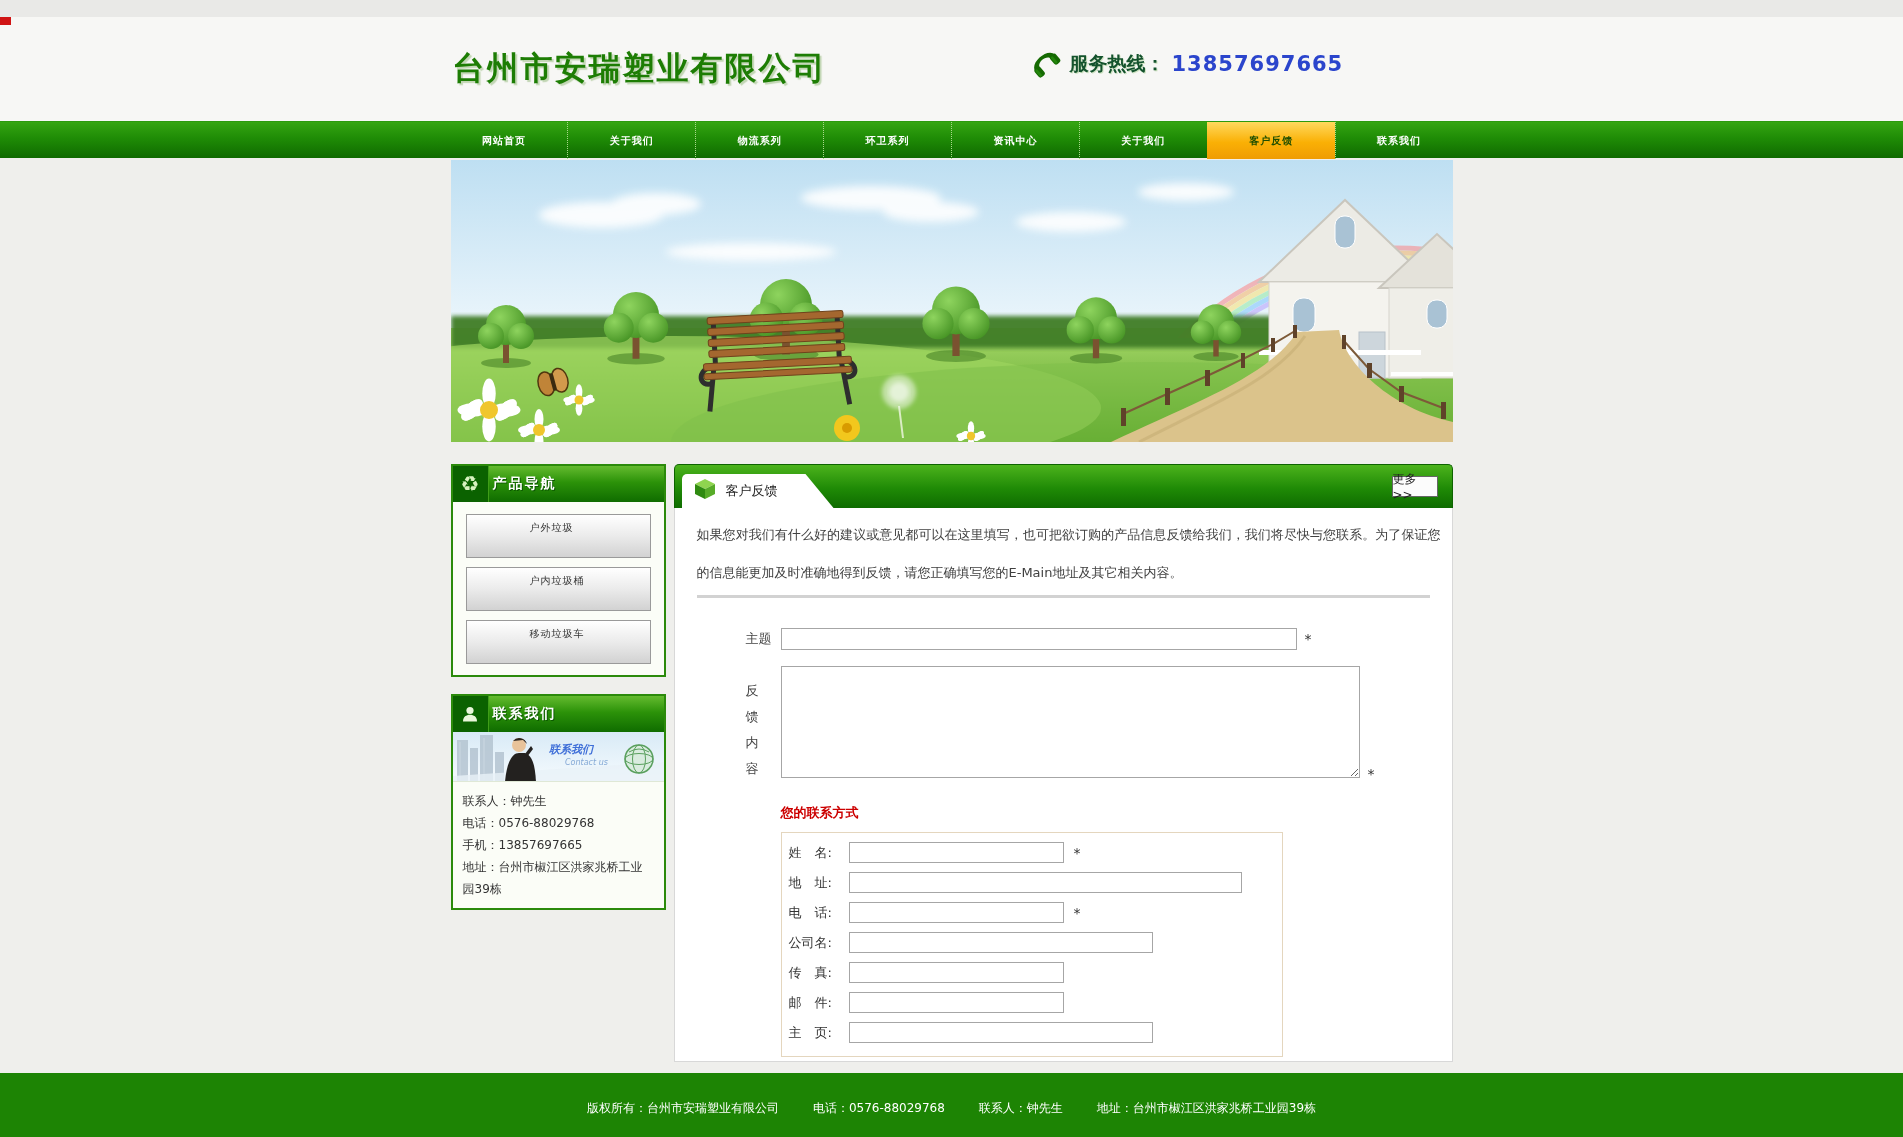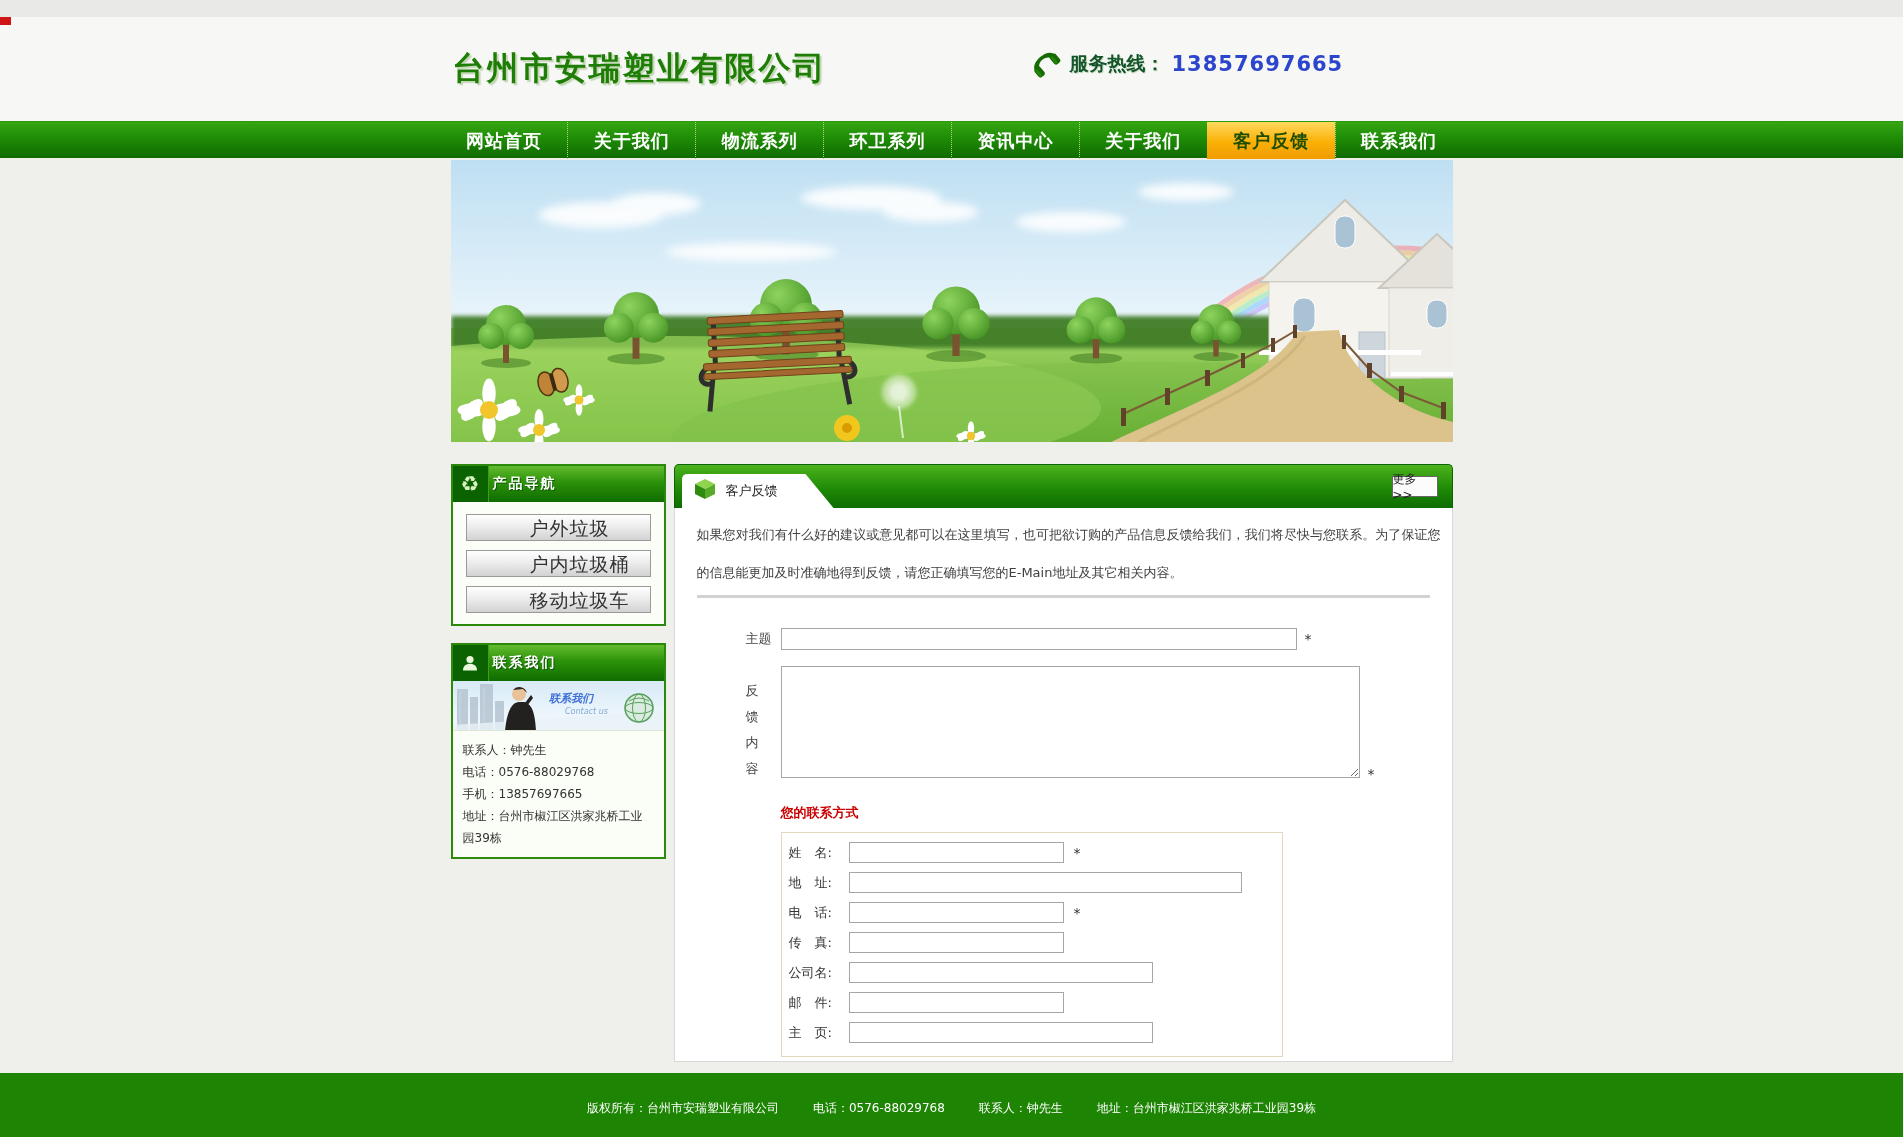--- a/index.html
+++ b/index.html
@@ -14,41 +14,41 @@
   .topbar-inner { position:relative; width:1002px; height:104px; margin:0 auto; }
   .company-title { position:absolute; left:2px; top:30px; font-size:32px; font-weight:bold; color:#1d7d04; letter-spacing:2px; text-shadow:2px 2px 1px #c2d6b4; white-space:nowrap; }
   .hotline { position:absolute; left:578px; top:30px; display:flex; align-items:center; gap:7px; }
   .hotline svg { display:block; }
   .hotline-label { font-size:19px; font-weight:bold; color:#14532d; text-shadow:1px 1px 0 #cfe3c2; white-space:nowrap; }
   .hotline-number { font-size:21px; font-weight:bold; color:#2b45cc; letter-spacing:1px; }
 
   
   .mainnav { height:37px; background:linear-gradient(180deg,#35a512 0%,#1f8c06 45%,#0f6a00 100%); border-top:1px solid #2c9a0e; }
   .mainnav ul { list-style:none; display:flex; width:1022px; height:37px; margin:0 auto; }
-  .mainnav li { flex:1; display:flex; align-items:center; justify-content:center; color:#ffffff; font-size:18px; font-weight:bold; cursor:pointer; letter-spacing:1px; }
+  .mainnav li { flex:1; display:flex; align-items:center; justify-content:center; color:#ffffff; font-size:10px; font-weight:bold; cursor:pointer; letter-spacing:1px; }
   .mainnav li + li { border-left:1px dotted #a9d98b; }
   .mainnav li.active { background:linear-gradient(180deg,#ffd95e 0%,#fab005 55%,#ef9c03 100%); color:#1d4d00; border-left-color:transparent; }
 
   
   .content-col { width:1002px; margin:0 auto; }
   .banner { margin-top:2px; width:1002px; height:282px; overflow:hidden; background:#cfe7f4; }
   .banner svg { display:block; }
 
   .columns { display:flex; gap:8px; margin-top:22px; align-items:flex-start; }
 
   
   .sidebar { width:215px; flex:none; }
   .side-box { border:2px solid #2b8a0b; background:#fbfdf7; }
   .side-box + .side-box { margin-top:17px; }
   .side-head { position:relative; height:36px; background:linear-gradient(180deg,#64bb2f 0%,#2c9209 45%,#0f6c00 100%); display:flex; align-items:center; }
   .side-head .icon-sq { width:36px; height:36px; background:#0b6200; display:flex; align-items:center; justify-content:center; flex:none; border-right:1px solid #3f9d18; }
   .side-head .icon-sq .glyph { color:#d8f3c0; font-size:21px; line-height:1; }
   .side-head .t { color:#fff; font-size:14px; font-weight:bold; padding-left:4px; letter-spacing:2px; text-shadow:1px 1px 0 #0c5800; }
   .product-body { padding:12px 13px 10px 13px; }
-  .product-btn { height:27px; line-height:26px; margin-bottom:9px; background:linear-gradient(180deg,#ffffff 0%,#ebebeb 50%,#d2d2d2 100%); border:1px solid #9a9a9a; color:#333; font-size:19px; padding-left:34%; cursor:pointer; letter-spacing:1px; }
+  .product-btn { height:44px; line-height:26px; margin-bottom:9px; background:linear-gradient(180deg,#ffffff 0%,#ebebeb 50%,#d2d2d2 100%); border:1px solid #9a9a9a; color:#333; font-size:10px; padding-left:34%; cursor:pointer; letter-spacing:1px; }
   .product-btn:last-child { margin-bottom:1px; }
   .contact-photo { height:50px; overflow:hidden; border-bottom:1px solid #dfe8d6; }
   .contact-lines { padding:8px 10px 8px 10px; }
   .contact-line { font-size:12px; color:#333; line-height:22px; }
 
   
   .panel { width:779px; flex:none; }
   .panel-head { position:relative; height:44px; background:linear-gradient(180deg,#4cb31c 0%,#1f8a06 55%,#0e6c00 100%); border-radius:5px 5px 0 0; border:1px solid #0d6300; border-bottom:none; }
   .panel-tab { position:absolute; left:7px; bottom:0; width:152px; height:34px; background:#ffffff; clip-path:polygon(0 0,124px 0,152px 100%,0 100%); display:flex; align-items:center; padding-left:12px; gap:10px; border-top-left-radius:5px; }
   .panel-tab .tab-text { font-size:13px; color:#222; }
@@ -404,26 +404,26 @@
                   <div class="frow">
                     <label>地　址:</label>
                     <input type="text" class="w-large" style="">
                   </div>
                   <div class="frow">
                     <label>电　话:</label>
                     <input type="text" class="w-small" style="">
                     <span class="req">*</span>
                   </div>
                   <div class="frow">
+                    <label>公司名:</label>
+                    <input type="text" class="w-medium" style="">
+                  </div>
+                  <div class="frow">
                     <label>传　真:</label>
                     <input type="text" class="w-small" style="">
-                  </div>
-                  <div class="frow">
-                    <label>公司名:</label>
-                    <input type="text" class="w-medium" style="">
                   </div>
                   <div class="frow">
                     <label>邮　件:</label>
                     <input type="text" class="w-small" style="">
                   </div>
                   <div class="frow">
                     <label>主　页:</label>
                     <input type="text" class="w-medium" style="">
                   </div>
                 </div>

